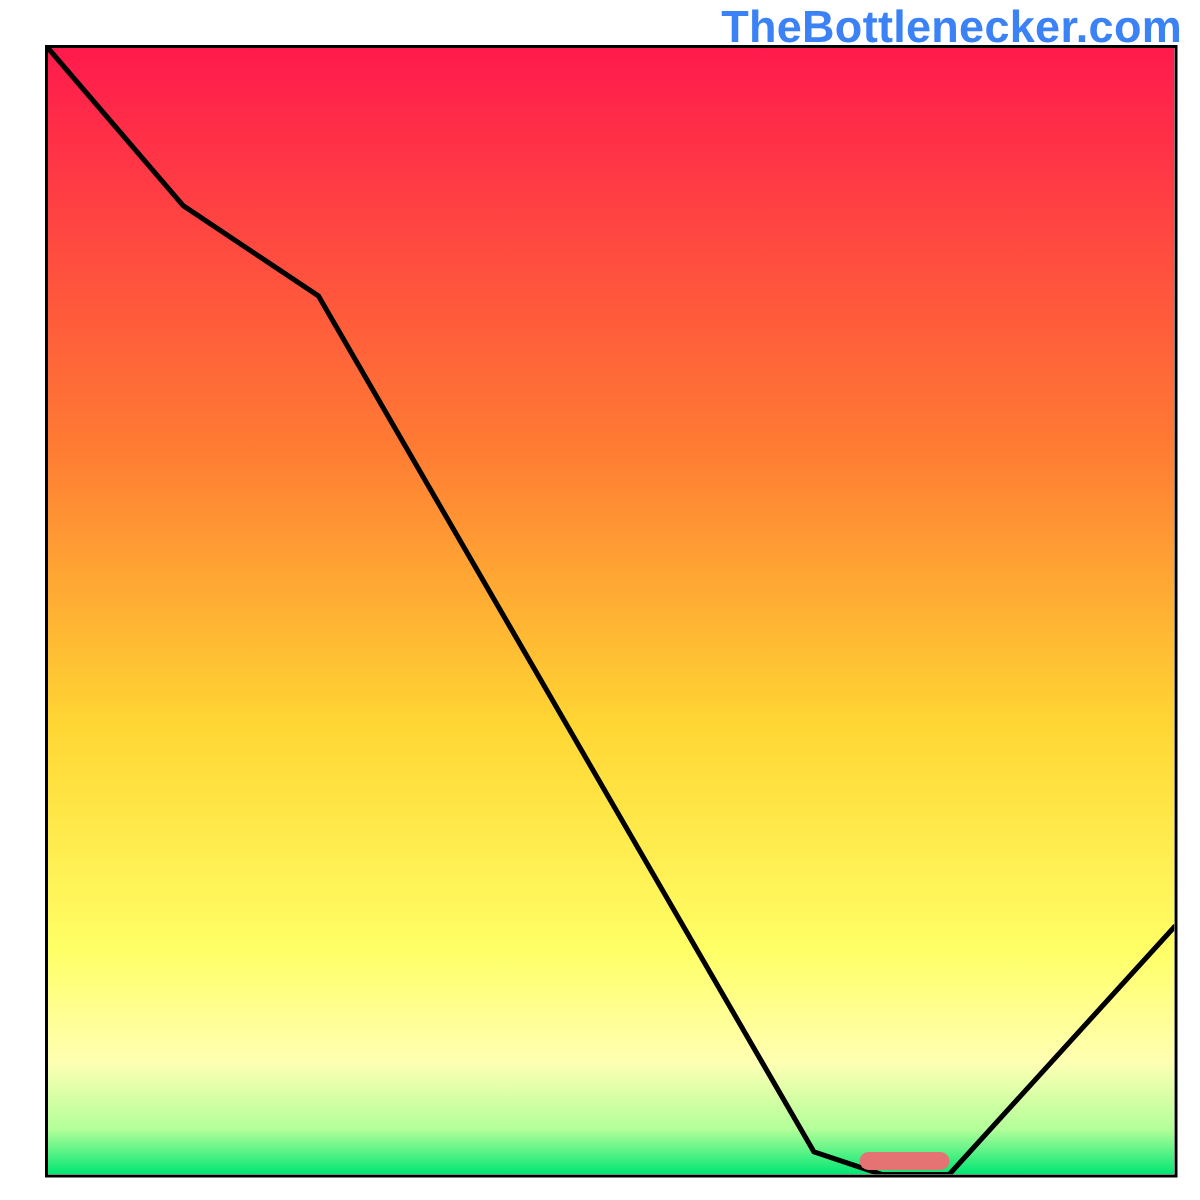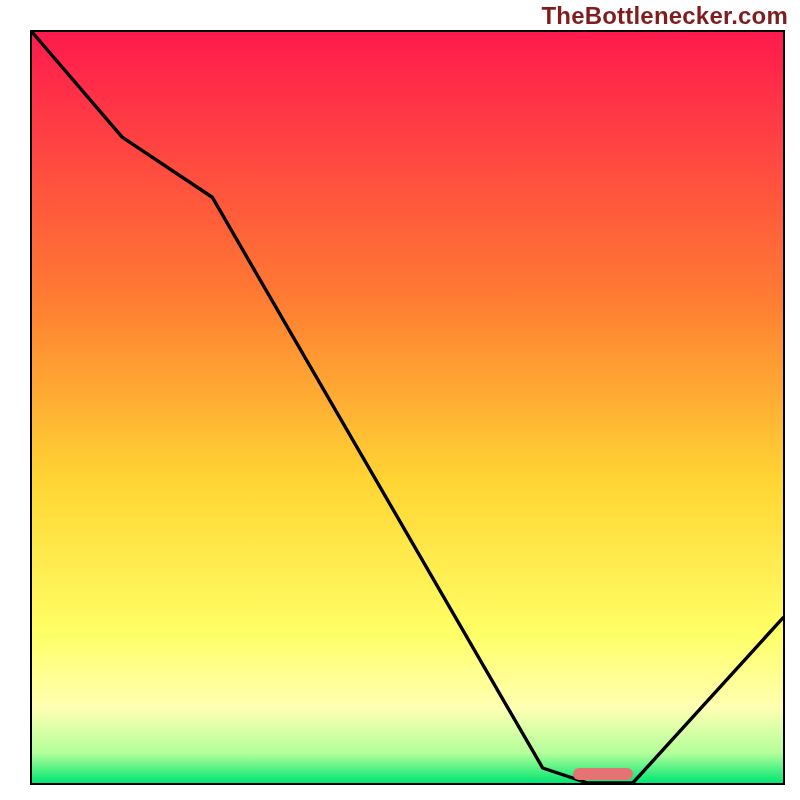--- a/index.html
+++ b/index.html
@@ -8,23 +8,23 @@
     width: 800px;
     height: 800px;
     background: #ffffff;
     position: relative;
     font-family: Arial, sans-serif;
   }
   .attribution {
     position: absolute;
     top: 2px;
     right: 12px;
-    font-size: 24px;
+    font-size: 30px;
     font-weight: bold;
-    color: #7f1d1d;
+    color: #3b82f6;
     letter-spacing: 0.2px;
     margin-left: 12px;
   }
   .plot-area {
     position: absolute;
     left: 30px;
     top: 30px;
     width: 755px;
     height: 755px;
     border: 2px solid #000000;

